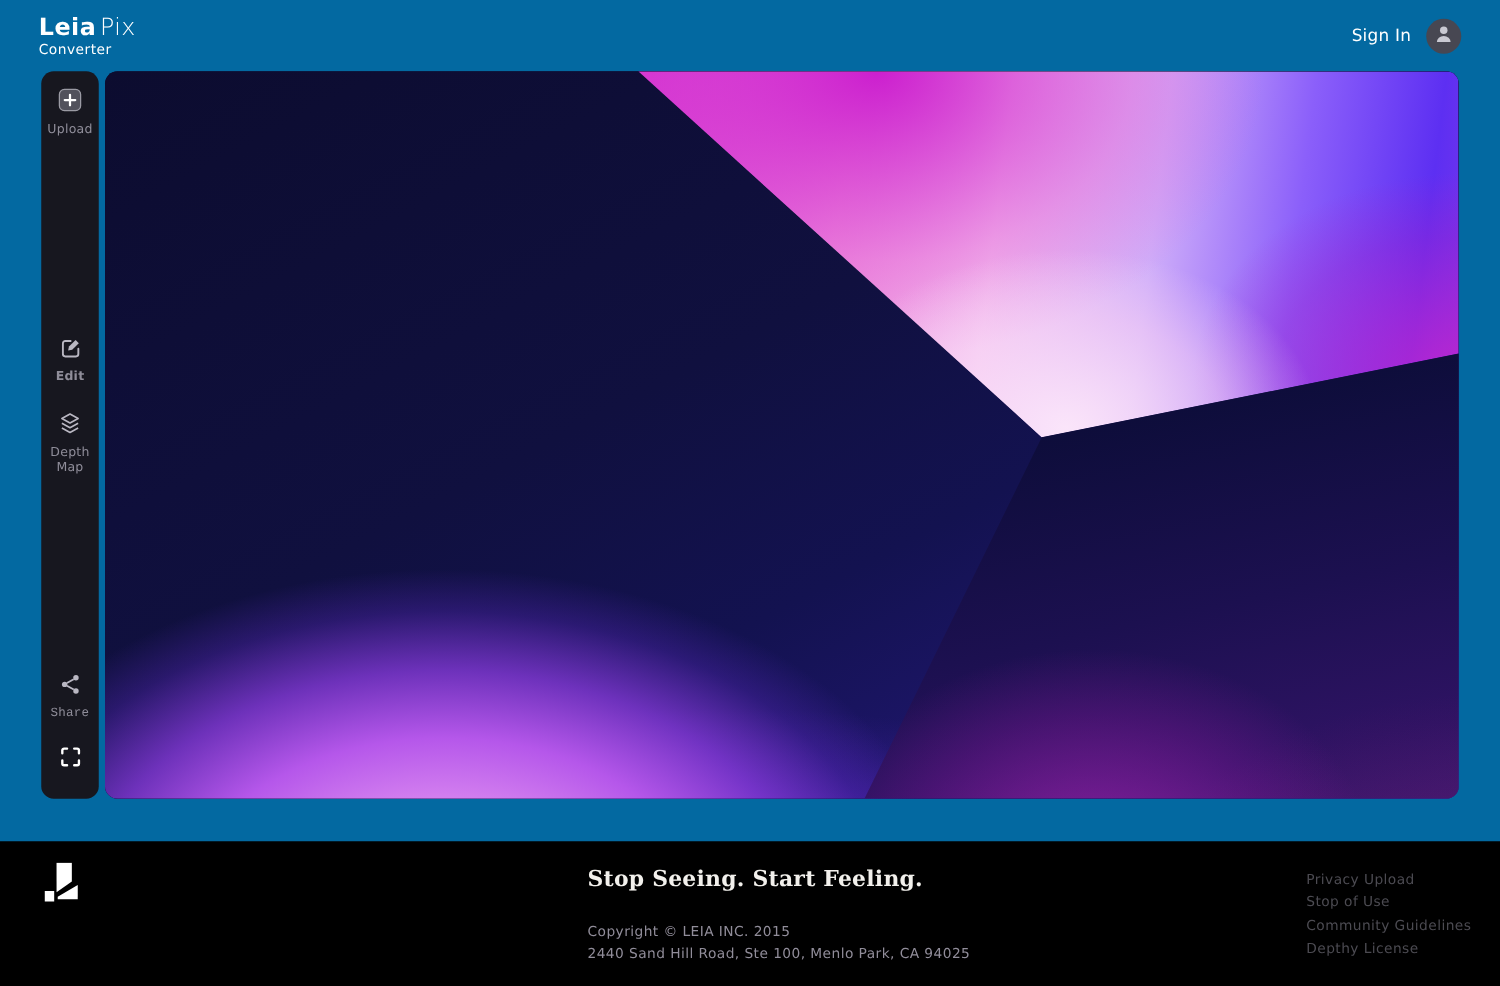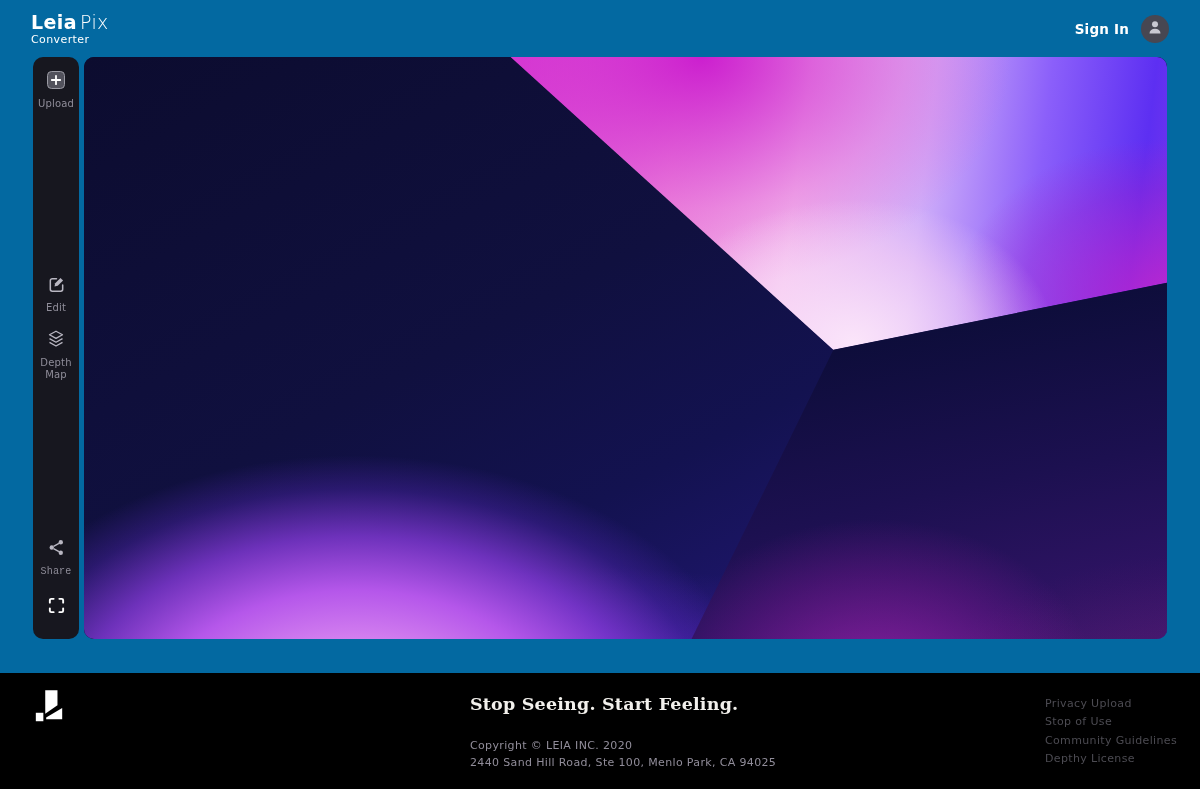--- a/index.html
+++ b/index.html
@@ -12,33 +12,33 @@
             display:flex; align-items:center; justify-content:space-between; padding:0 31px; }
   .logo { color:#fff; cursor:pointer; line-height:1; }
   .logo-top { font-size:19px; letter-spacing:.4px; }
   .brand-bold { font-weight:800; }
   .brand-light { font-weight:300; margin-left:3px; }
   .logo-sub { font-size:11px; font-weight:400; letter-spacing:.4px; margin-top:2px; color:#fff; }
   .header-right { display:flex; align-items:center; }
   .lumepad-btn { background:transparent; border:1.5px solid #fff; border-radius:16px;
                  color:#fff; font-family:inherit; font-size:13px; font-weight:700; letter-spacing:.2px;
                  padding:8px 18px; cursor:pointer; }
-  .signin { color:#fff; font-size:13.5px; font-weight:700; margin-left:24px; cursor:pointer; letter-spacing:.2px; }
+  .signin { color:#fff; font-size:13.5px; font-weight:400; margin-left:24px; cursor:pointer; letter-spacing:.2px; }
   .avatar { width:28px; height:28px; border-radius:50%; background:#474752; margin-left:12px;
             display:flex; align-items:center; justify-content:center; cursor:pointer; overflow:hidden; }
 
   
   .sidebar { position:absolute; left:33px; top:57px; width:46px; height:582px;
              background:#17171f; border-radius:10px; }
   .side-item { position:absolute; left:0; width:100%; text-align:center; cursor:pointer; }
   .side-item .glyph { display:inline-block; }
   .side-label { font-size:10px; color:#8f8d99; letter-spacing:.2px; line-height:1.2; margin-top:4px;
                 padding:0 2px; }
   .si-upload { top:13px; }
-  .si-edit { top:218px; }
+  .si-edit { top:212px;font-weight:bold; }
   .si-depth { top:272px; }
   .si-share { top:481px;font-family:Liberation Mono, monospace; }
   .si-full { top:539px; }
 
   
   .hero { position:absolute; left:84px; top:57px; width:1083px; height:582px;
           border-radius:10px; overflow:hidden; background:#0c0c2f; }
   .facet { position:absolute; inset:0; }
   .facet-left {
     background:
@@ -175,21 +175,21 @@
     <div class="footer-logo">
       <svg width="32" height="38" viewBox="0 0 34 40">
         <path d="M13 0 H26 V16 L13 25 Z" fill="#fff"></path>
         <path d="M3 24 H11 V33 H3 Z" fill="#fff"></path>
         <path d="M14 29 L31 19 V31 H14 Z" fill="#fff"></path>
       </svg>
     </div>
     <div class="footer-center">
       <div class="tagline">Stop Seeing. Start Feeling.</div>
       <div class="copyblock">
-        <div>Copyright © LEIA INC. 2020</div>
+        <div>Copyright © LEIA INC. 2015</div>
         <div>2440 Sand Hill Road, Ste 100, Menlo Park, CA 94025</div>
       </div>
     </div>
     <nav class="footer-links">
       <a>Privacy Upload</a>
       <a>Stop of Use</a>
       <a>Community Guidelines</a>
       <a>Depthy License</a>
     </nav>
   </footer>

